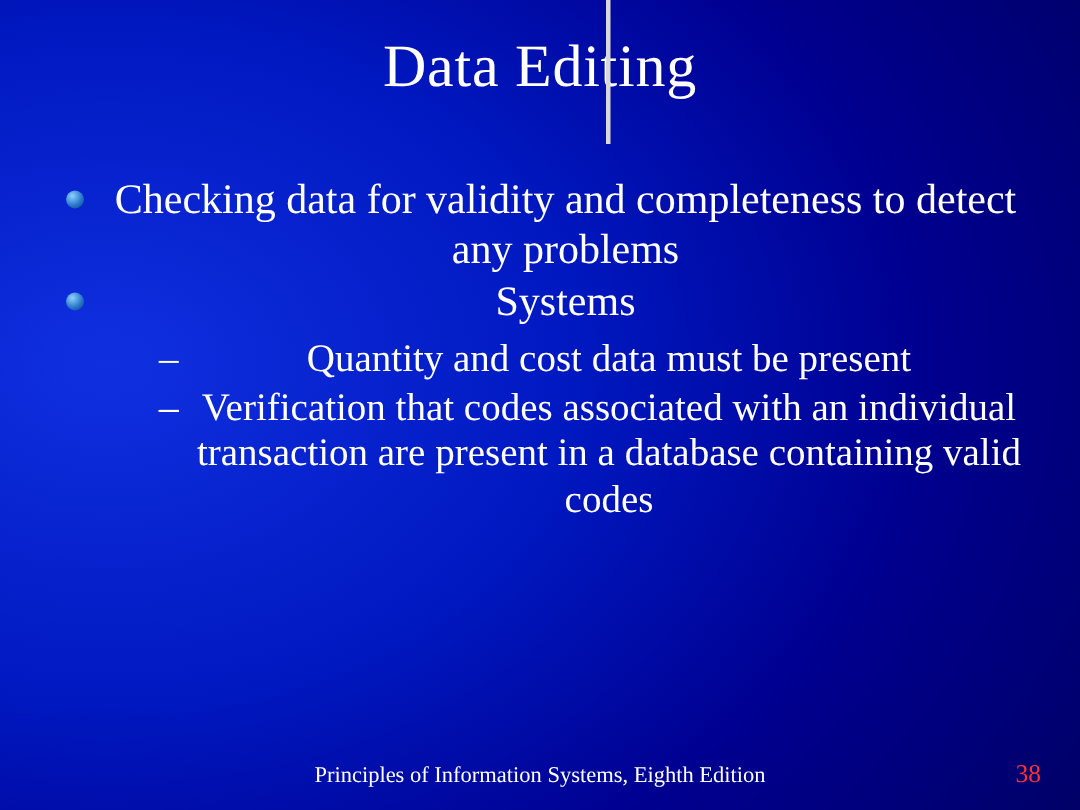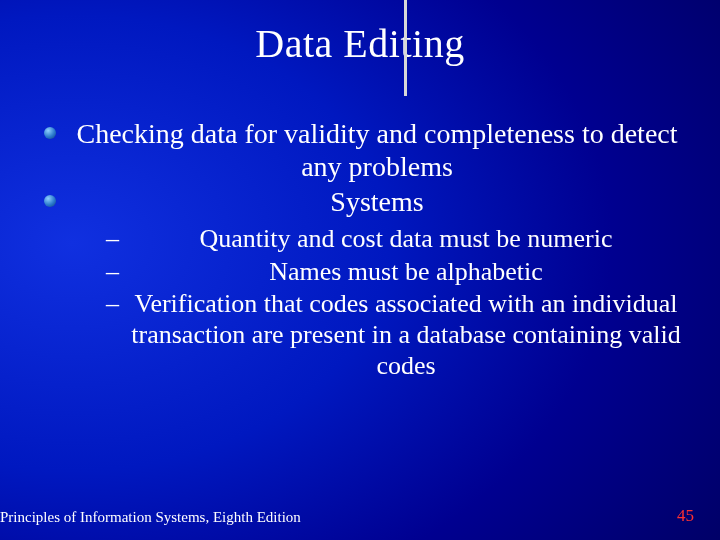--- a/index.html
+++ b/index.html
@@ -63,20 +63,21 @@
   .dash {
     position: absolute;
     left: 0;
     top: 0;
   }
   .footer {
     position: absolute;
     bottom: 14px;
     left: 0;
     width: 100%;
+    text-align: center;
     font-size: 15px;
   }
   .page-num {
     position: absolute;
     bottom: 14px;
     right: 26px;
     font-size: 17px;
     color: #ff3030;
   }
 </style>
@@ -93,29 +94,28 @@
     <li>
       <span class="bullet-disc"></span>
       <span>Checking data for validity and completeness to detect any problems</span>
     </li>
     <li>
       <span class="bullet-disc"></span>
       <span>Systems</span>
       <ul class="sub">
         <li>
           <span class="dash">–</span>
-          <span>Quantity and cost data must be numeric</span>
+          <span>Quantity and cost data must be present</span>
         </li>
         <li>
           <span class="dash">–</span>
-          <span>Names must be alphabetic</span>
         </li>
         <li>
           <span class="dash">–</span>
           <span>Verification that codes associated with an individual transaction are present in a database containing valid codes</span>
         </li>
       </ul>
     </li>
   </ul>
 </div>
 
 <div class="footer">Principles of Information Systems, Eighth Edition</div>
-<div class="page-num">45</div>
+<div class="page-num">38</div>
 
 </body></html>

